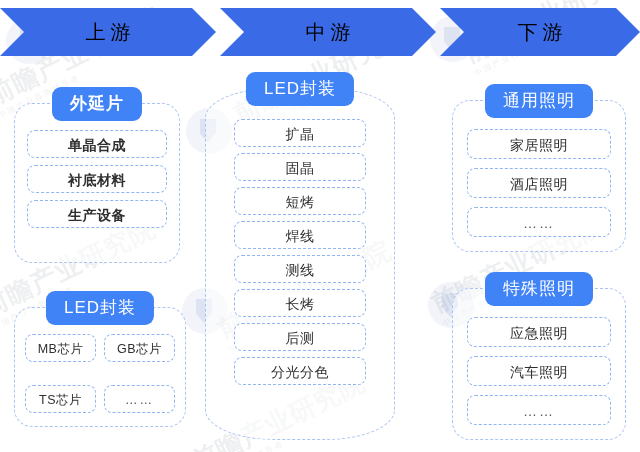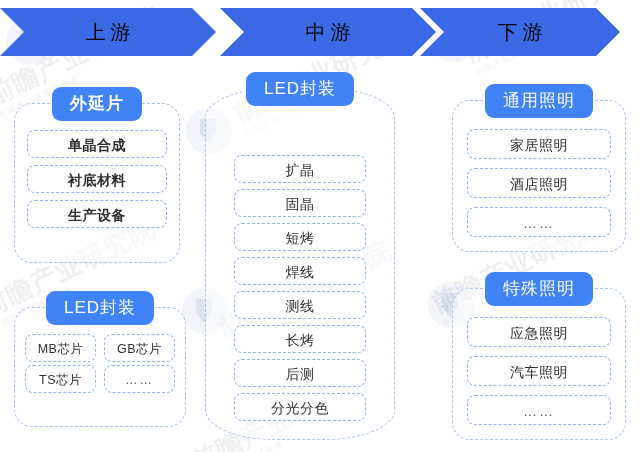--- a/index.html
+++ b/index.html
@@ -86,21 +86,21 @@
     left: 0;
     width: 216px;
     clip-path: polygon(0 0, 192px 0, 216px 50%, 192px 100%, 0 100%, 24px 50%);
   }
   #chev-1 {
     left: 220px;
     width: 216px;
     clip-path: polygon(0 0, 192px 0, 216px 50%, 192px 100%, 0 100%, 24px 50%);
   }
   #chev-2 {
-    left: 420px;
+    left: 440px;
     width: 200px;
     clip-path: polygon(0 0, 176px 0, 200px 50%, 176px 100%, 0 100%, 24px 50%);
   }
 
   
   .group {
     position: absolute;
     z-index: 8;
     border: 1.4px dashed #a9c4f2;
     border-radius: 18px;
@@ -156,35 +156,35 @@
   }
   .item.dots {
     letter-spacing: 2px;
     color: #555;
   }
 
   
   .items-grid {
     display: grid;
     grid-template-columns: 1fr 1fr;
-    gap: 3px 8px;
+    gap: 23px 8px;
     align-content: start;
   }
   .items-grid .item {
     font-size: 12.5px;
   }
 
   
   #group-epitaxial { left: 14px;  top: 103px; width: 166px; height: 160px; font-weight: bold; }
   #group-ledchip   { left: 14px;  top: 307px; width: 172px; height: 120px; }
   #group-package   { left: 205px; top: 88px;  width: 190px; height: 352px; }
   #group-general   { left: 452px; top: 100px; width: 174px; height: 152px; }
   #group-special   { left: 452px; top: 288px; width: 174px; height: 152px; }
 
-  #group-package .items { top: 30px; gap: 6px; padding: 0 28px; margin-top: 36px; }
+  #group-package .items { top: 30px; gap: 6px; padding: 0 28px; }
   #group-package .item { font-size: 14px; height: 28px; line-height: 28px; }
   #group-ledchip .items { top: 26px; padding: 0 10px; }
   #group-general .items, #group-special .items { top: 28px; gap: 9px; padding: 0 14px; }
   #group-general .item, #group-special .item { height: 30px; line-height: 30px; }
 </style>
 </head>
 <body>
 
 <div id="watermark-layer">
   <div class="wm-logo" style="left:6px; top:18px;"></div>

